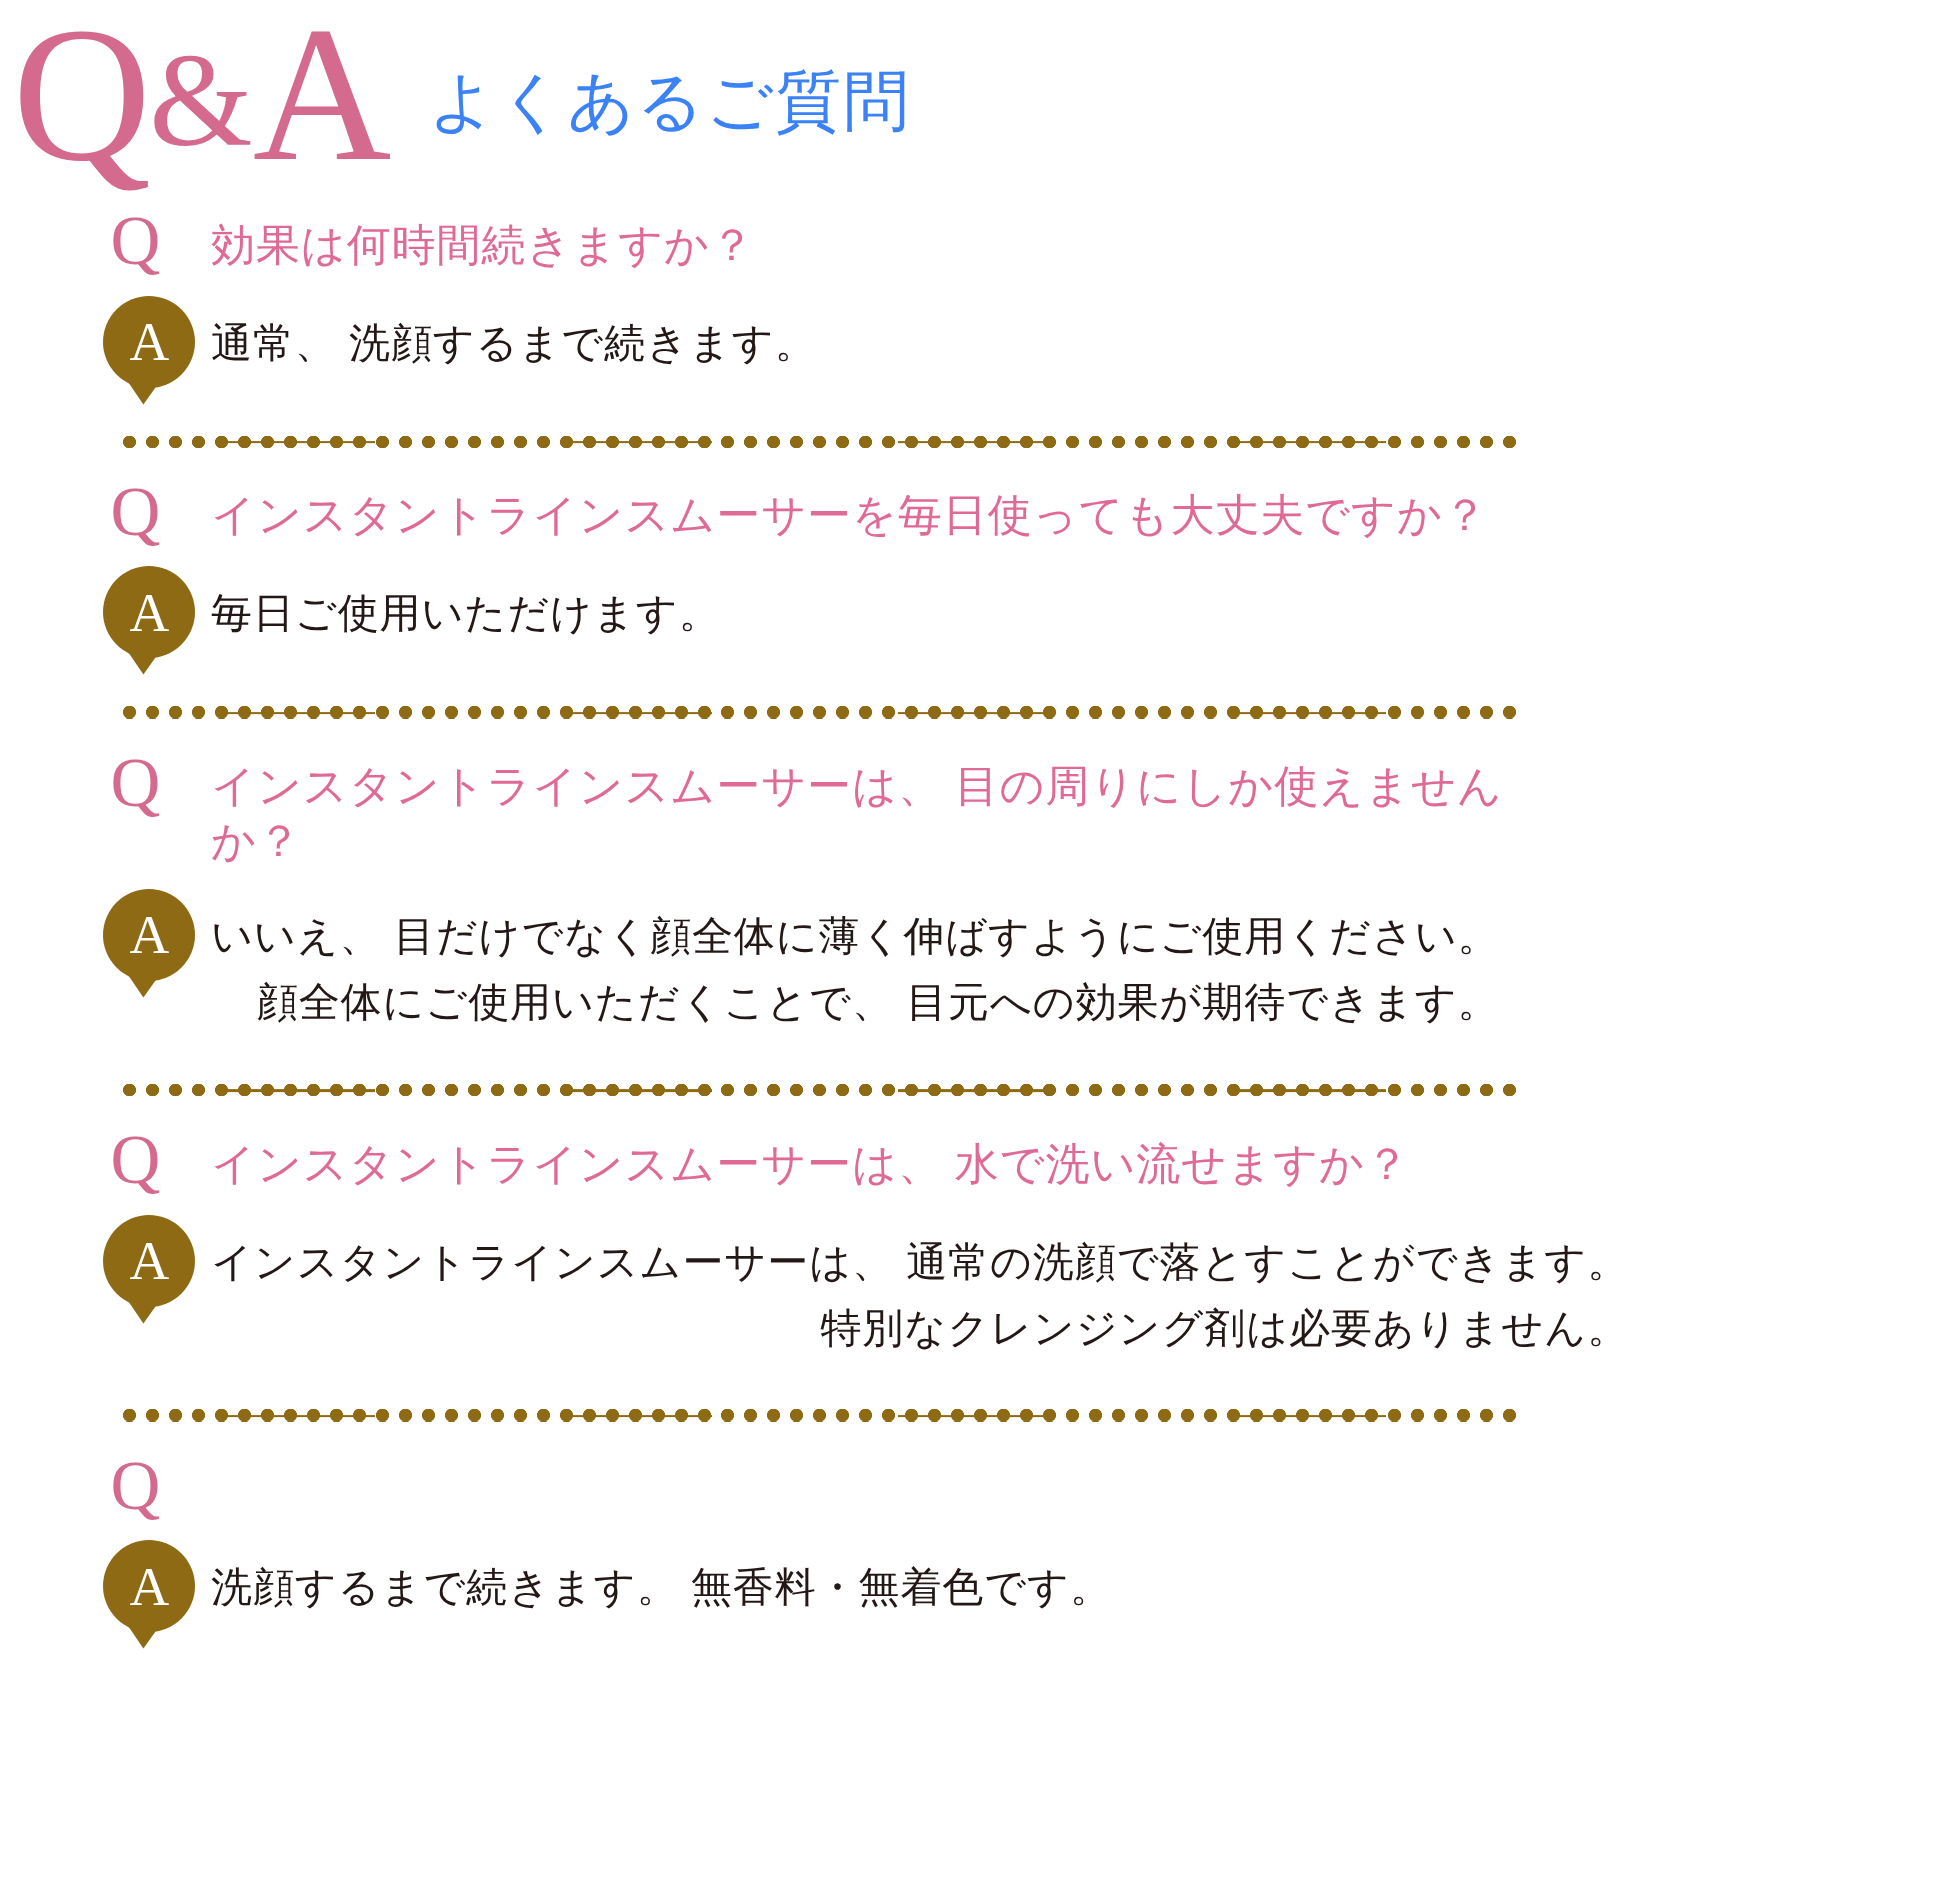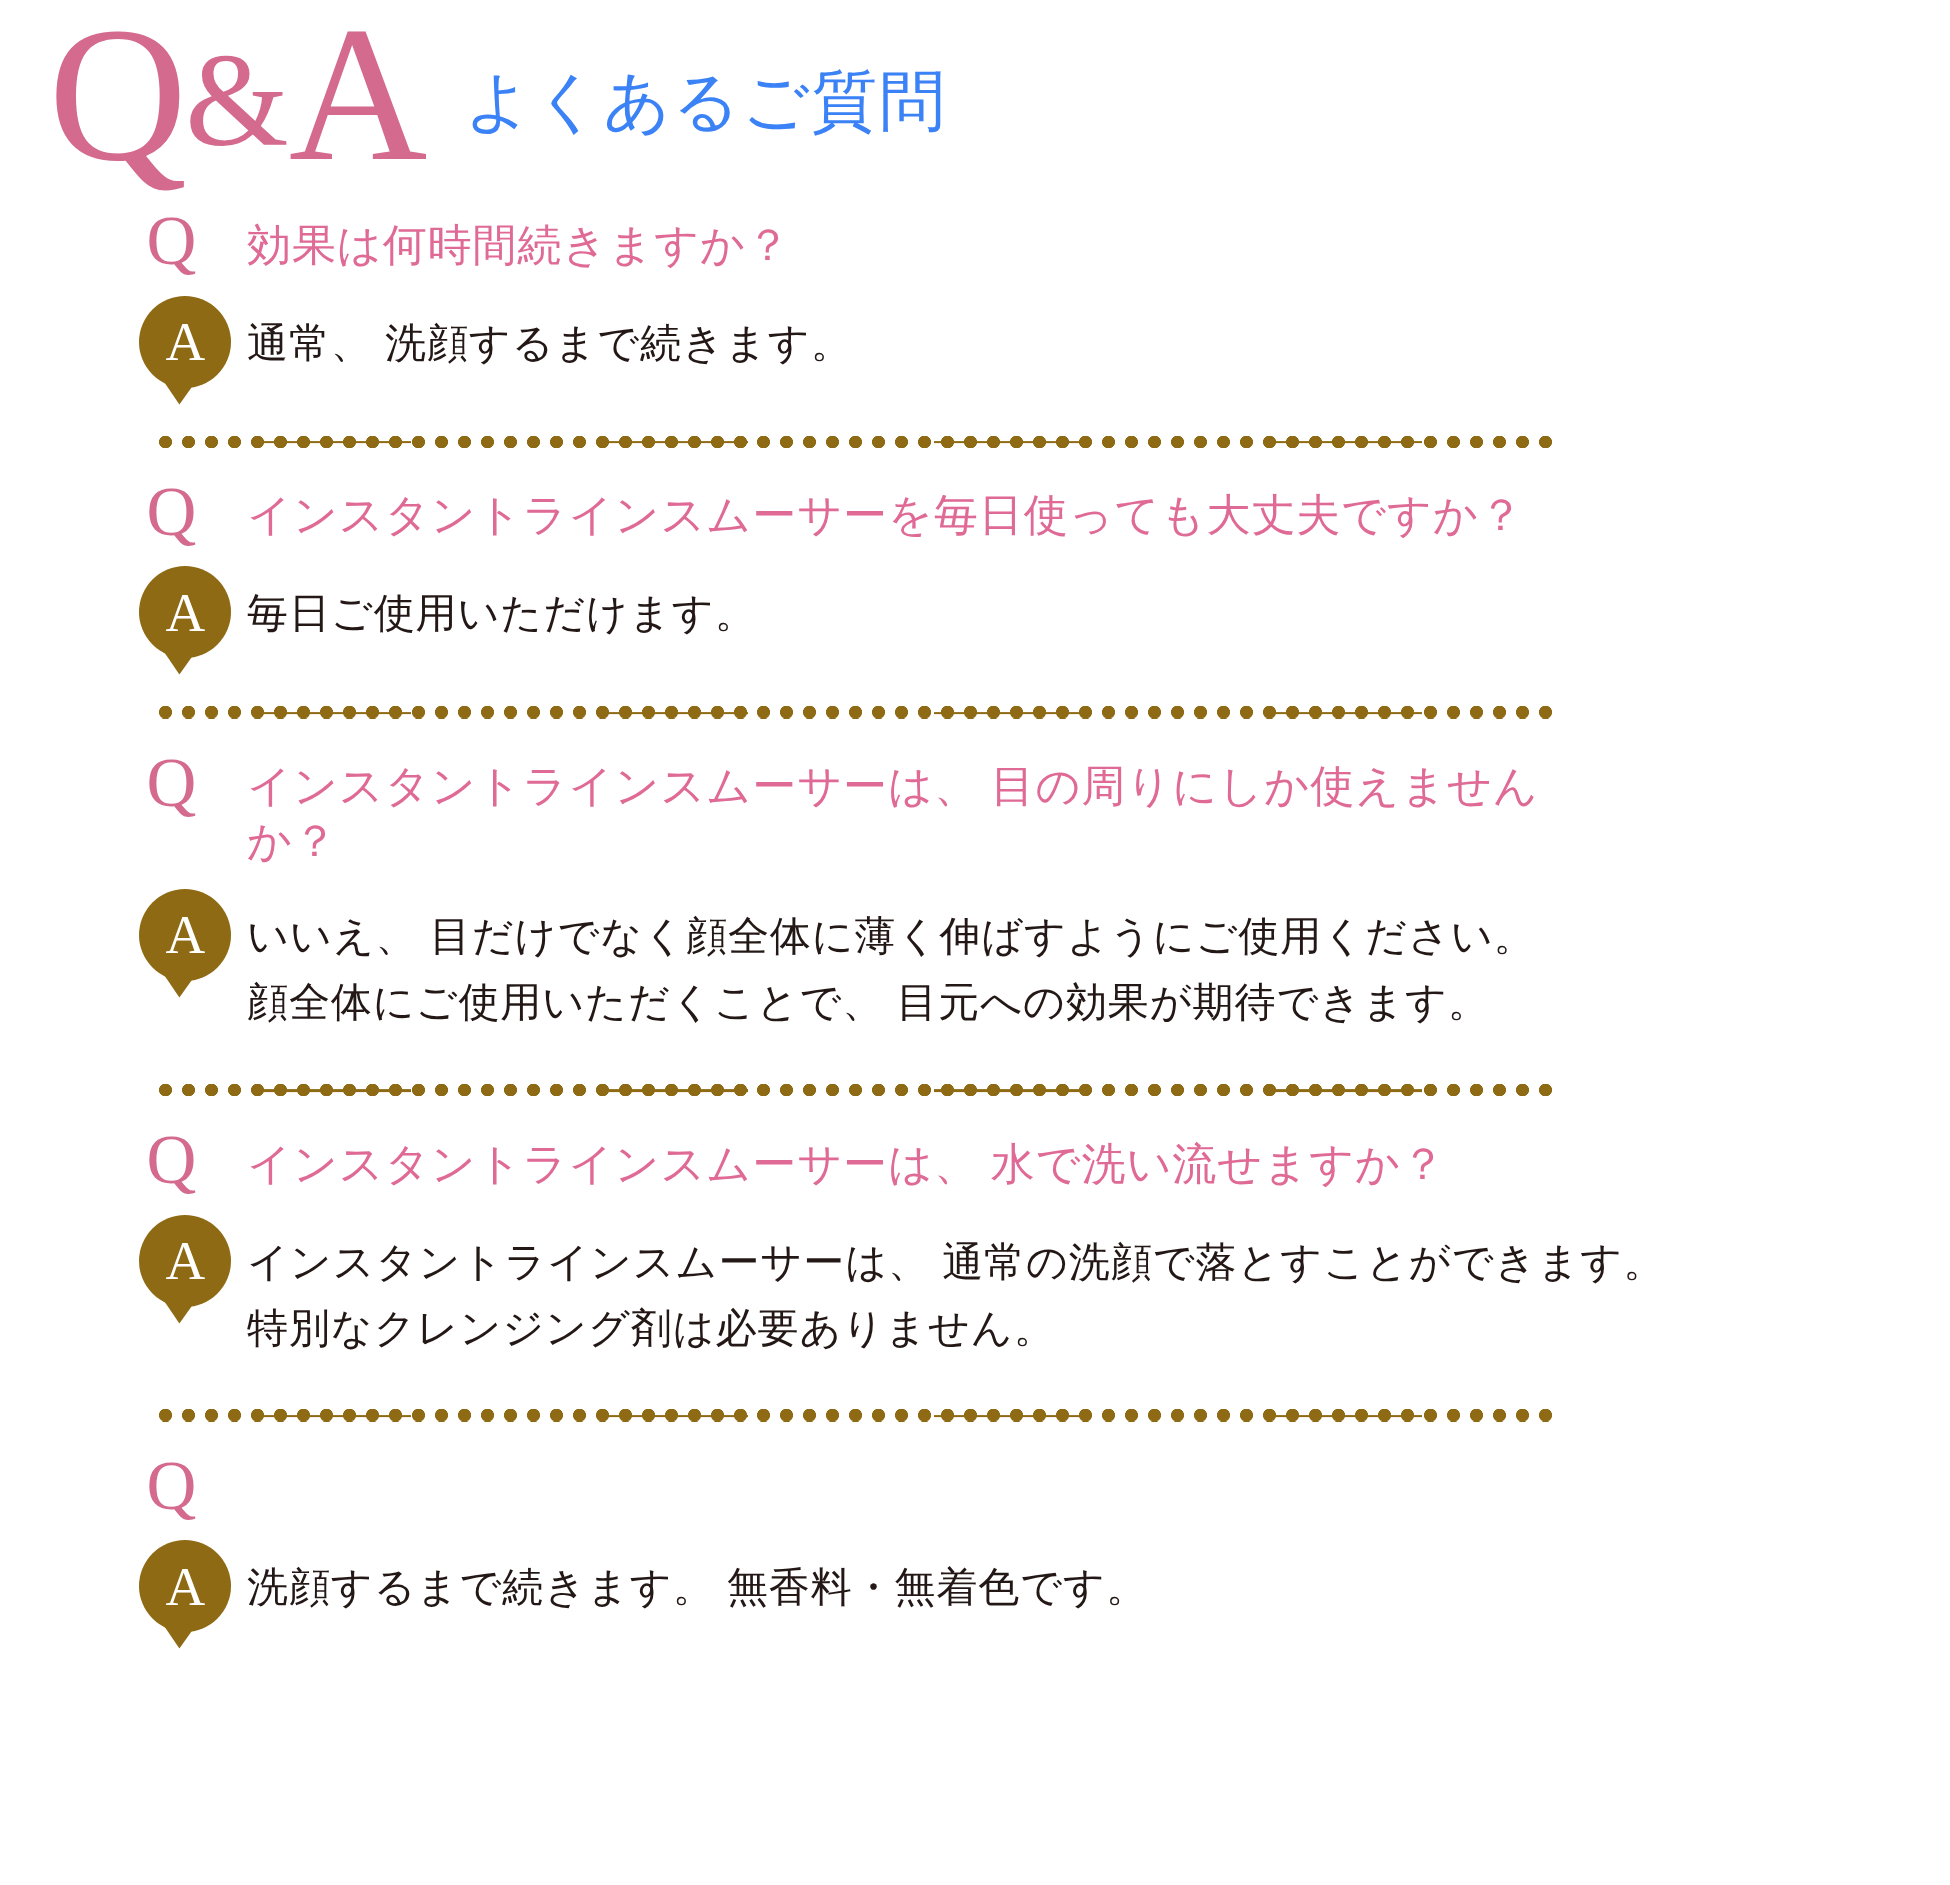--- a/index.html
+++ b/index.html
@@ -13,21 +13,20 @@
     height: 1885px;
     position: relative;
     overflow: hidden;
   }
   .page {
     position: relative;
     width: 1595px;
     height: 1885px;
     background: #ffffff;
     box-sizing: border-box;
-    margin-left: 36px;
   }
   
   .header {
     display: flex;
     align-items: flex-end;
     padding: 5.3px 0 0 12.4px;
     height: 177px;
     box-sizing: border-box;
   }
   .qa-logo {
@@ -124,20 +123,21 @@
     border-top: 26.6px solid #8f6a14;
     transform: rotate(-6deg);
   }
   .a-text {
     font-family: "Liberation Sans", "DejaVu Sans", sans-serif;
     font-size: 41px;
     line-height: 1.62;
     color: #231815;
     padding-top: 14px;
     letter-spacing: 0.9px;
+    text-align: right;
   }
   .a-text .line {
     display: block;
     white-space: nowrap;
   }
 
   
   .divider {
     height: 12.4px;
     margin: 48px 19.5px 0 19.5px;

